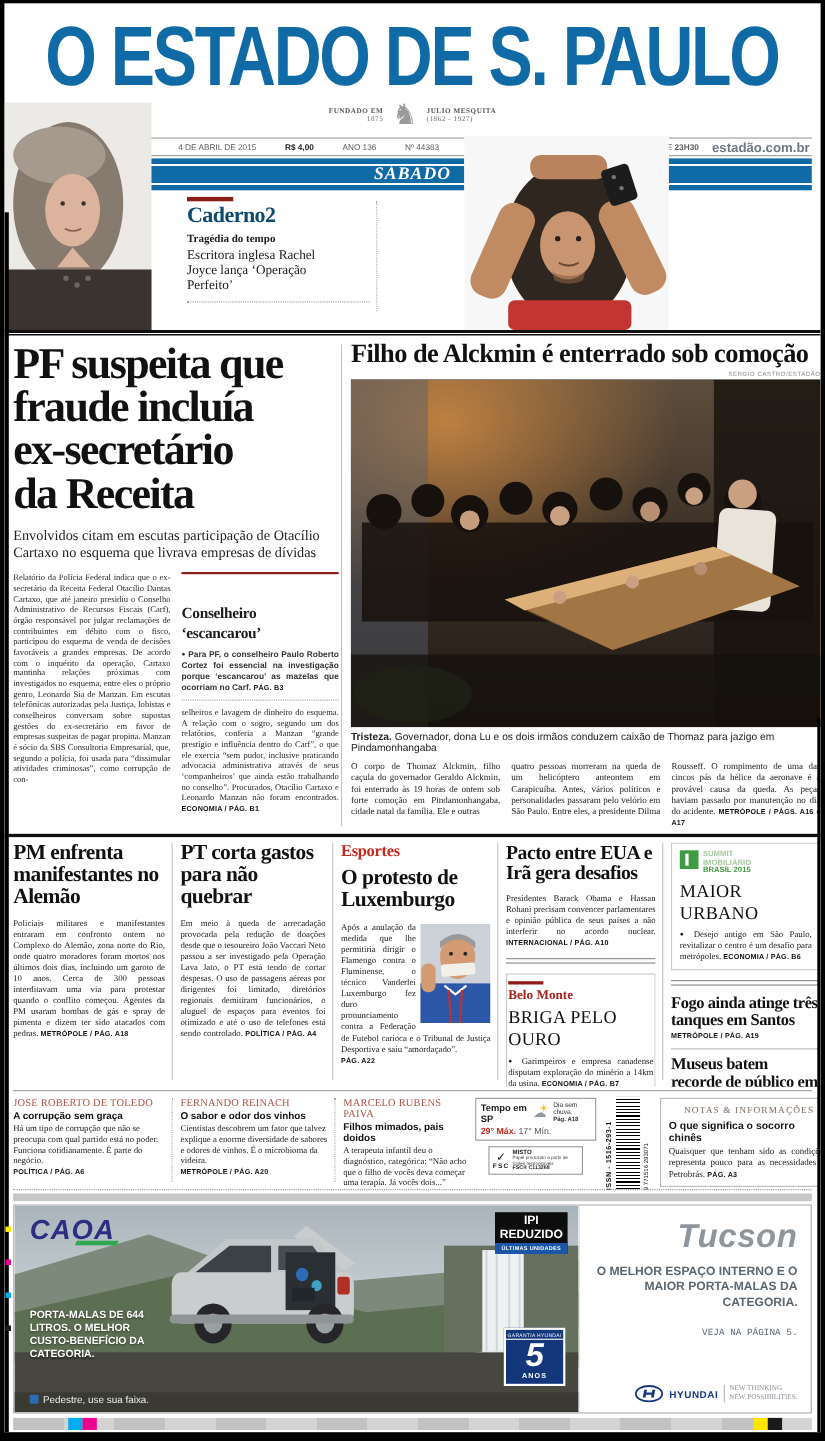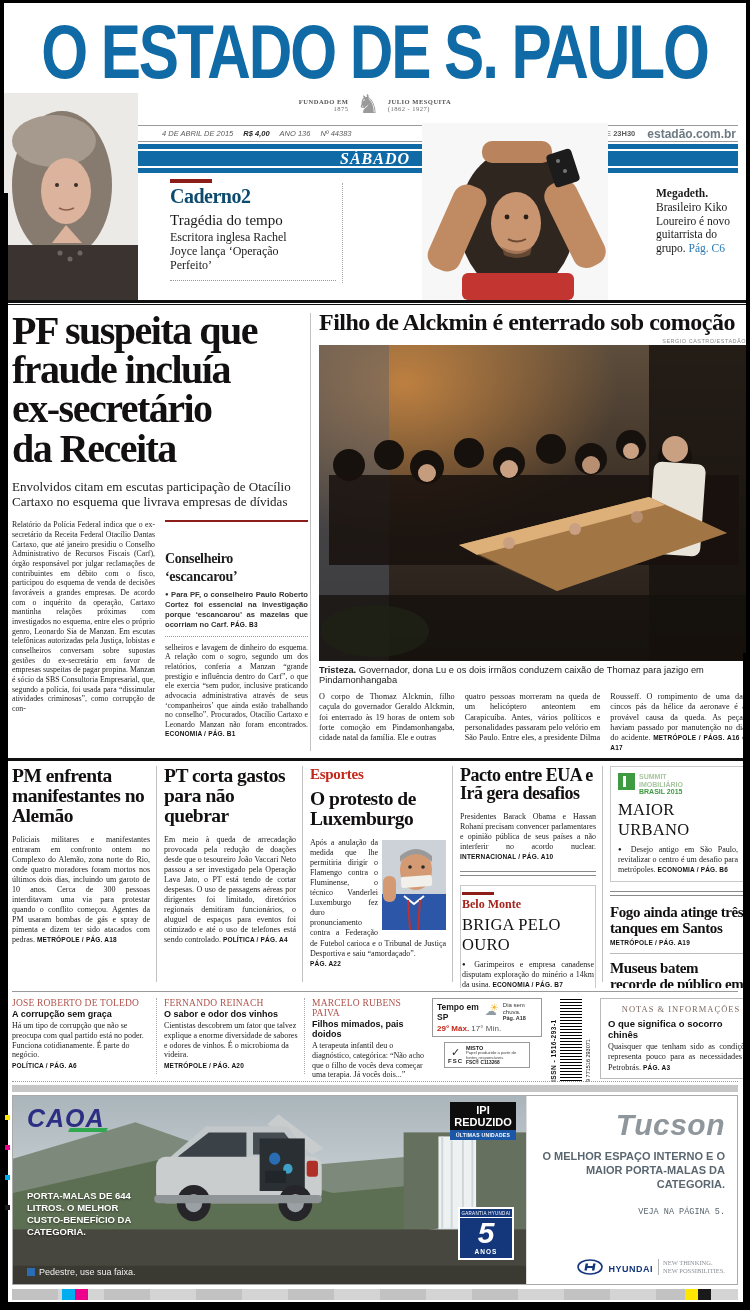--- a/index.html
+++ b/index.html
@@ -10,35 +10,35 @@
   .masthead{left:0;right:0;top:4px;text-align:center;}
   .masthead-title{display:inline-block;font-family:"Liberation Sans",sans-serif;font-weight:700;
      font-size:58px;letter-spacing:-2px;color:#0f6aa5;transform:scale(1.04,1.32);transform-origin:center top;white-space:nowrap;}
   .founder-row{left:0;right:0;top:92px;display:flex;justify-content:center;align-items:center;gap:8px;}
   .founder-block{font-family:"Liberation Serif",serif;font-size:6.5px;color:#6b6b6b;letter-spacing:.5px;}
   .founder-block b{font-weight:700;color:#555;}
   .horse{font-size:26px;color:#9a9a9a;line-height:20px;}
   .rules-date{left:8px;right:8px;top:122px;border-top:1px solid #9a9a9a;border-bottom:1px solid #9a9a9a;
      height:15px;display:flex;align-items:center;justify-content:space-between;
      font-family:"Liberation Sans",sans-serif;font-size:7.5px;color:#5a5a5a;}
-  .dateline{padding-left:150px;display:flex;gap:10px;font-style:italic;}
+  .dateline{padding-left:150px;display:flex;gap:26px;}
   .dateline b{color:#222;}
   .edition{display:flex;gap:12px;align-items:center;padding-right:2px;}
   .site{font-weight:700;font-size:12px;color:#6d7a82;}
   .sabado{left:8px;right:8px;top:141px;height:29px;text-align:center;
      background:linear-gradient(#0f6aa5 0 5px,#fff 5px 7px,#0f6aa5 7px 22px,#fff 22px 24px,#0f6aa5 24px 29px);}
   .sabado span{font-family:"Liberation Serif",serif;font-style:italic;font-weight:700;font-size:16px;
      color:#fff;line-height:29px;letter-spacing:1px;}
   
   .photo-woman{left:0;top:90px;width:134px;height:207px;z-index:6;overflow:hidden;}
   .photo-kiko{left:418px;top:120px;width:186px;height:177px;z-index:6;overflow:hidden;background:#fff;}
   .caderno2{left:166px;top:176px;width:166px;border-bottom:1px dotted #999;padding-bottom:8px;}
   .c2-rule{width:42px;height:4px;background:#8c1d18;margin-bottom:2px;}
   .c2-name{font-weight:700;font-size:20px;color:#0c4a6e;letter-spacing:-.5px;}
-  .c2-title{font-weight:400;font-size:15px;margin-top:4px;}
+  .c2-title{font-weight:700;font-size:10px;margin-top:4px;}
   .c2-text{font-size:12px;line-height:1.18;margin-top:1px;width:120px;}
   .teaser-sep{left:338px;top:180px;height:100px;border-left:1px dotted #aaa;}
   .megadeth{left:652px;top:184px;width:86px;font-size:11.5px;line-height:1.2;}
   .megadeth b{font-weight:700;}
   .pagec6{color:#2a7ab5;}
   .black-rule{left:0;right:0;top:297px;height:5px;z-index:10;
      background:linear-gradient(#101010 0 3px,#fff 3px 4px,#101010 4px 5px);}
   
   .lead-col{left:8px;top:308px;width:296px;height:446px;overflow:hidden;}
   .lead-hl span{display:block;font-weight:700;font-size:40px;line-height:.98;letter-spacing:-1.5px;color:#121010;white-space:nowrap;}
@@ -236,25 +236,20 @@
     </svg>
   </div>
 
   <div class="abs caderno2">
     <div class="c2-rule"></div>
     <div class="c2-name">Caderno2</div>
     <div class="c2-title">Tragédia do tempo</div>
     <div class="c2-text">Escritora inglesa Rachel Joyce lança ‘Operação Perfeito’</div>
   </div>
   <div class="abs teaser-sep"></div>
-  <div class="abs megadeth">
-    <b>Megadeth.</b>
-    <span>Brasileiro Kiko Loureiro é novo guitarrista do grupo.</span>
-    <span class="pagec6">Pág. C6</span>
-  </div>
 
   <div class="abs black-rule"></div>
 
   <div class="abs lead-col">
     <div class="lead-hl">
       <span>PF suspeita que</span>
       <span>fraude incluía</span>
       <span>ex-secretário</span>
       <span>da Receita</span>
     </div>

